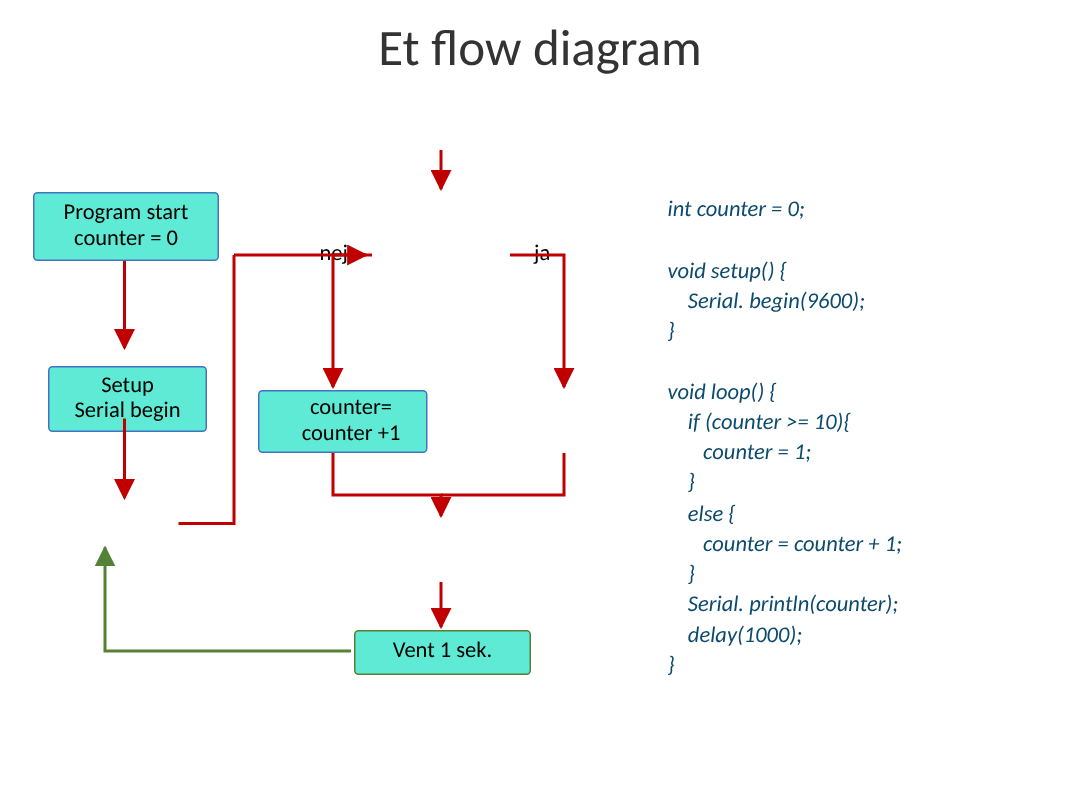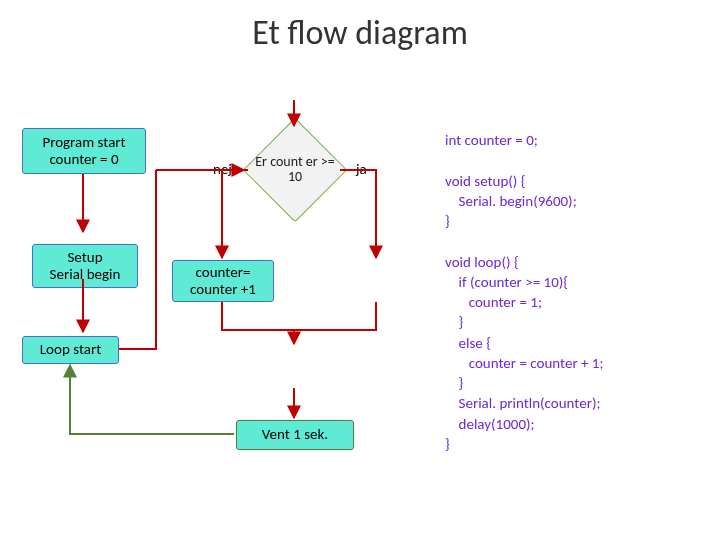--- a/index.html
+++ b/index.html
@@ -4,42 +4,37 @@
 <style>
   html,body{margin:0;padding:0;width:720px;height:540px;background:#fff;font-family:"Calibri","Segoe UI",Arial,sans-serif;color:#222;}
   .title{position:absolute;left:0;top:12px;width:720px;text-align:center;font-size:34px;color:#333;}
   .slide{position:relative;width:720px;height:540px;}
   .box{position:absolute;background:#5eead4;border:1px solid #4472c4;border-radius:3px;display:flex;align-items:center;justify-content:center;text-align:center;font-size:15px;line-height:1.15;color:#000;}
   .box.green{border-color:#548235;}
   .diamond{position:absolute;display:flex;align-items:center;justify-content:center;}
   .diamond-shape{width:72px;height:72px;background:#f2f2f2;border:1px solid #70ad47;transform:rotate(45deg);border-radius:3px;}
   .diamond-text{position:absolute;width:80px;text-align:center;font-size:14px;line-height:1.05;}
   .label{position:absolute;font-size:15px;color:#000;}
-  .code{position:absolute;left:445px;top:130px;width:260px;font-size:15px;line-height:1.35;color:#6d28d9;white-space:pre;}
+  .code{position:absolute;left:445px;top:130px;width:260px;font-size:15px;line-height:1.35;color:#0c4a6e;white-space:pre;font-style:italic;}
   svg.arrows{position:absolute;left:0;top:0;width:720px;height:540px;pointer-events:none;}
 </style>
 </head>
 <body>
 <div class="slide">
 
 <div class="title">Et flow diagram</div>
 
 <div class="box" style="left:22px;top:128px;width:122px;height:44px;">Program&nbsp;start<br>counter&nbsp;=&nbsp;0</div>
 <div class="box" style="left:32px;top:244px;width:104px;height:42px;">Setup<br>Serial&nbsp;begin</div>
-<div class="box" style="left:22px;top:336px;width:95px;height:26px;">Loop start</div>
 
-<div class="diamond" style="left:245px;top:120px;width:100px;height:100px;">
-  <div class="diamond-shape"></div>
-  <div class="diamond-text">Er count er &gt;= 10</div>
-</div>
 
 <div class="label" style="left:213px;top:160px;">nej</div>
 <div class="label" style="left:356px;top:160px;">ja</div>
 
-<div class="box" style="left:172px;top:260px;width:100px;height:40px;">counter= counter +1</div>
+<div class="box" style="left:172px;top:260px;width:100px;height:40px;padding-left:11px;">counter= counter +1</div>
 
 <div class="box green" style="left:236px;top:420px;width:116px;height:28px;text-align:right;">Vent 1 sek.</div>
 
 <div class="code">int&nbsp;counter&nbsp;=&nbsp;0;<br><br>void&nbsp;setup()&nbsp;{<br>&nbsp;&nbsp;&nbsp;&nbsp;Serial.&nbsp;begin(9600);<br>}<br><br>void&nbsp;loop()&nbsp;{<br>&nbsp;&nbsp;&nbsp;&nbsp;if&nbsp;(counter&nbsp;&gt;=&nbsp;10){<br>&nbsp;&nbsp;&nbsp;&nbsp;&nbsp;&nbsp;&nbsp;counter&nbsp;=&nbsp;1;<br>&nbsp;&nbsp;&nbsp;&nbsp;}<br>&nbsp;&nbsp;&nbsp;&nbsp;else&nbsp;{<br>&nbsp;&nbsp;&nbsp;&nbsp;&nbsp;&nbsp;&nbsp;counter&nbsp;=&nbsp;counter&nbsp;+&nbsp;1;<br>&nbsp;&nbsp;&nbsp;&nbsp;}<br>&nbsp;&nbsp;&nbsp;&nbsp;Serial.&nbsp;println(counter);<br>&nbsp;&nbsp;&nbsp;&nbsp;delay(1000);<br>}</div>
 
 <svg class="arrows">
   <defs>
     <marker id="ah-red" viewBox="0 0 10 10" refX="9" refY="5" markerWidth="7" markerHeight="7" orient="auto-start-reverse">
       <path d="M0,0 L10,5 L0,10 z" fill="#c00000"></path>
     </marker>

